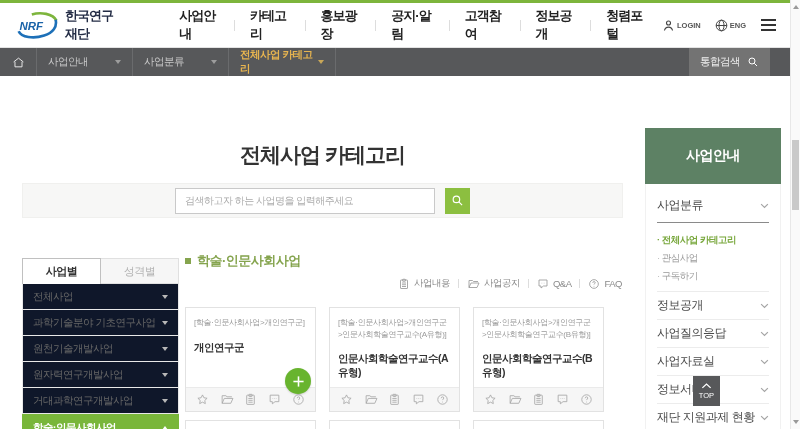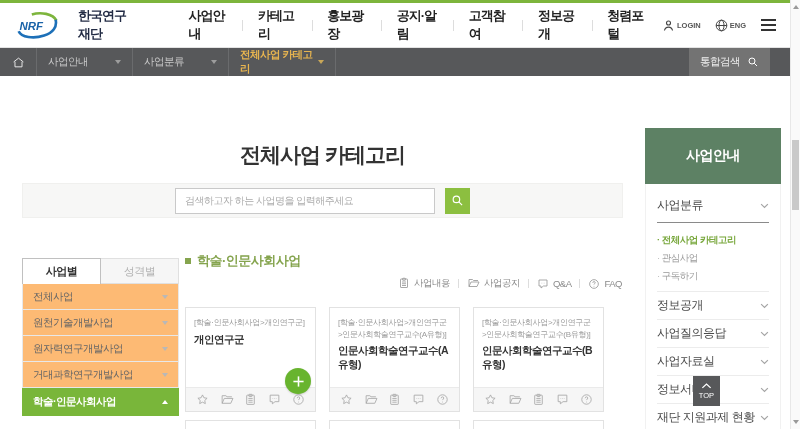--- a/index.html
+++ b/index.html
@@ -7,21 +7,21 @@
           font-family:"Liberation Sans","DejaVu Sans",sans-serif;}
   svg{display:block;}
 
   
   .topline{position:absolute;left:0;top:0;width:800px;height:3px;background:#7db53c;}
 
   
   .header{position:absolute;left:0;top:3px;width:790px;height:45px;background:#fff;
           border-bottom:1px solid #e3e3e3;box-sizing:border-box;display:flex;align-items:center;}
   .logo{margin-left:16px;display:flex;align-items:center;gap:5px;cursor:pointer;}
-  .logo-org{font-size:13px;font-weight:bold;color:#222b44;letter-spacing:-1px;margin-left:13px;}
+  .logo-org{font-size:13px;font-weight:bold;color:#222b44;letter-spacing:-1px;}
   .nav{display:flex;align-items:center;margin-left:40px;}
   .nav-item{padding:0 15px;font-size:13px;font-weight:bold;color:#222;letter-spacing:-1px;cursor:pointer;}
   .nav-sep{width:1px;height:11px;background:#ddd;}
   .utils{margin-left:auto;margin-right:12px;display:flex;align-items:center;gap:13px;}
   .util{display:flex;flex-direction:row;align-items:center;gap:1px;font-size:7.5px;color:#555;cursor:pointer;font-weight:bold;}
   .hamburger{display:flex;flex-direction:column;gap:3px;cursor:pointer;padding:4px 2px;}
   .hamburger span{width:15px;height:2px;background:#333;}
 
   
   .crumb{position:absolute;left:0;top:48px;width:790px;height:28px;background:#57585a;
@@ -54,45 +54,45 @@
   .search-btn{width:25px;height:26px;background:#8cbf40;border:none;display:flex;align-items:center;
               justify-content:center;cursor:pointer;padding:0;}
 
   
   .lsb{position:absolute;left:22px;top:258px;width:157px;}
   .lsb-tabs{display:flex;height:26px;}
   .lsb-tab{flex:1;display:flex;align-items:center;justify-content:center;font-size:11px;
            letter-spacing:-0.5px;box-sizing:border-box;cursor:pointer;}
   .lsb-tab.on{background:#fff;border:1px solid #c0c0c0;border-bottom:none;font-weight:bold;color:#333;}
   .lsb-tab.off{background:#f6f6f6;border:1px solid #e0e0e0;border-left:none;color:#b3b3b3;}
-  .lsb-item{height:25px;border:1px solid #e8e8e8;border-top:none;background:#fdba74;display:flex;
+  .lsb-item{height:25px;border:1px solid #e8e8e8;border-top:none;background:#0f172a;display:flex;
             align-items:center;justify-content:space-between;padding:0 10px;font-size:10.5px;
             color:#666;letter-spacing:-0.5px;cursor:pointer;}
   .lsb-item:first-of-type{border-top:1px solid #e8e8e8;}
   .lsb-item.active{background:#79b63a;border-color:#79b63a;color:#fff;font-weight:bold;height:27px;}
   .caret-up-w{width:0;height:0;border-left:3.5px solid transparent;border-right:3.5px solid transparent;
               border-bottom:4px solid #fff;}
   .lsb-item .caret-dn{border-top-color:#b8b8b8;}
 
   
   .section-head{position:absolute;left:185px;top:252px;display:flex;align-items:center;gap:6px;}
   .bullet{width:6px;height:6px;background:#85a44e;}
   .section-title{font-size:13px;font-weight:bold;color:#85a44e;letter-spacing:-0.5px;}
   .legend{position:absolute;left:185px;top:277px;width:437px;display:flex;justify-content:flex-end;
           align-items:center;gap:8px;}
-  .legend-item{display:flex;gap:4px;font-size:9.5px;color:#8a8a8a;
+  .legend-item{display:flex;align-items:center;gap:4px;font-size:9.5px;color:#8a8a8a;
                letter-spacing:-0.5px;cursor:pointer;}
   .legend-sep{width:1px;height:9px;background:#ddd;}
 
   .cards{position:absolute;left:185px;top:307px;display:flex;gap:13px;}
   .card{width:131px;height:105px;border:1px solid #e2e2e2;background:#fff;box-sizing:border-box;
         display:flex;flex-direction:column;position:relative;}
   .card-body{flex:1;padding:9px 8px 0;cursor:pointer;}
   .card-tag{font-size:8px;color:#9a9a9a;line-height:1.45;letter-spacing:-0.3px;}
-  .card-title{font-size:10.5px;font-weight:bold;color:#333;margin-top:4px;letter-spacing:-0.5px;}
+  .card-title{font-size:10.5px;font-weight:bold;color:#333;margin-top:12px;letter-spacing:-0.5px;}
   .card-foot{height:23px;background:#f6f6f6;border-top:1px solid #eaeaea;display:flex;
              align-items:center;justify-content:space-around;padding:0 5px;}
   .cicon{color:#a8a8a8;cursor:pointer;display:flex;}
   .plus-btn{position:absolute;right:4px;bottom:17px;width:26px;height:26px;border-radius:50%;
             background:#68b42e;display:flex;align-items:center;justify-content:center;cursor:pointer;
             box-shadow:0 1px 2px rgba(0,0,0,0.15);}
   .stubs{position:absolute;left:185px;top:420px;display:flex;gap:13px;}
   .stub{width:131px;height:30px;border:1px solid #e2e2e2;background:#fff;box-sizing:border-box;}
 
   
@@ -236,20 +236,24 @@
   <div class="lsb">
     <div class="lsb-tabs">
       <div class="lsb-tab on">사업별</div>
       <div class="lsb-tab off">성격별</div>
     </div>
     <div class="lsb-item">
       <span>전체사업</span>
       <span class="caret-dn"></span>
     </div>
     <div class="lsb-item">
+      <span>과학기술분야 기초연구사업</span>
+      <span class="caret-dn"></span>
+    </div>
+    <div class="lsb-item">
       <span>원천기술개발사업</span>
       <span class="caret-dn"></span>
     </div>
     <div class="lsb-item">
       <span>원자력연구개발사업</span>
       <span class="caret-dn"></span>
     </div>
     <div class="lsb-item">
       <span>거대과학연구개발사업</span>
       <span class="caret-dn"></span>

